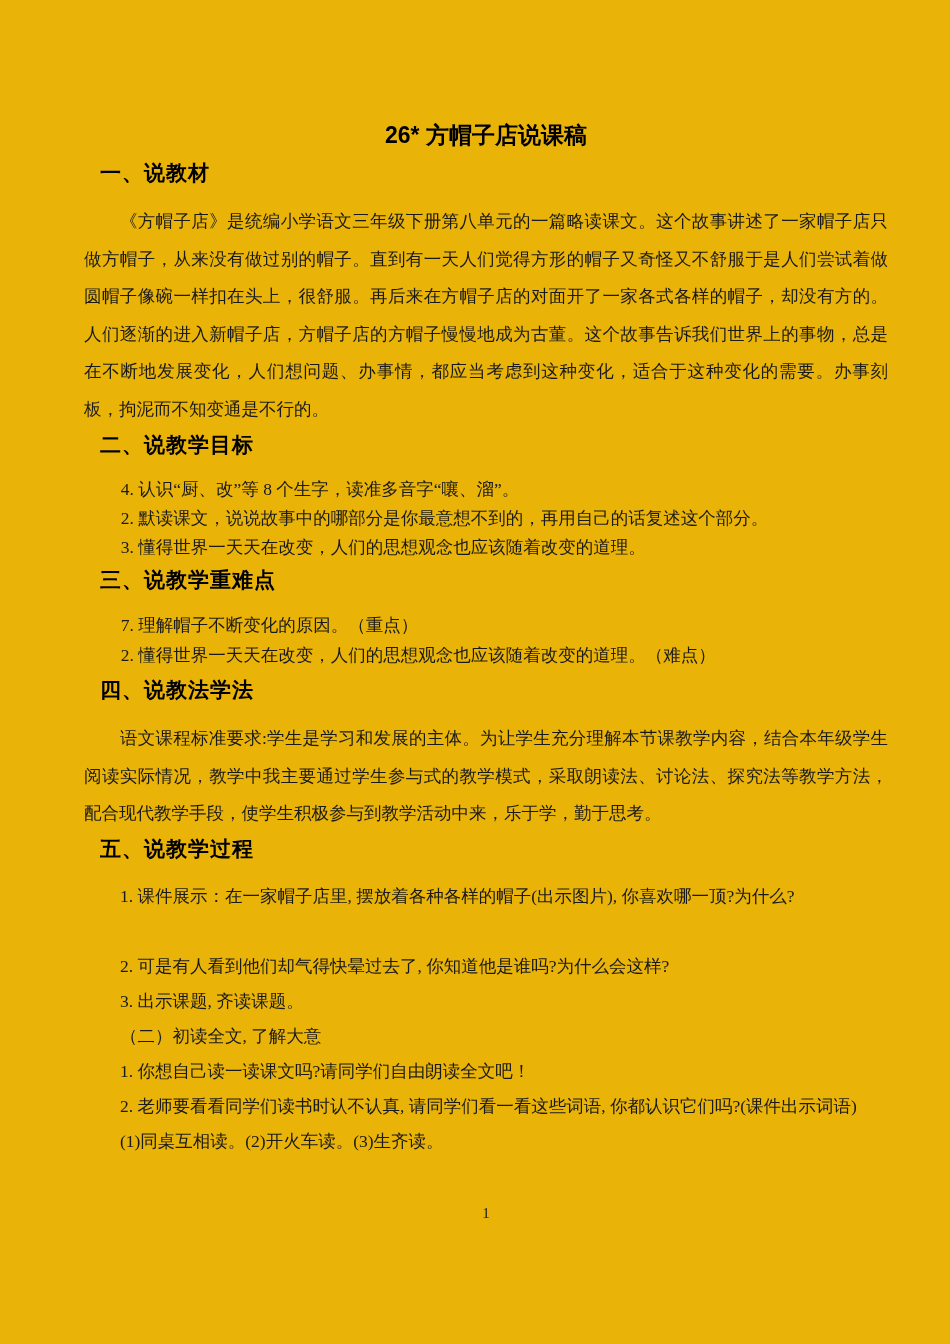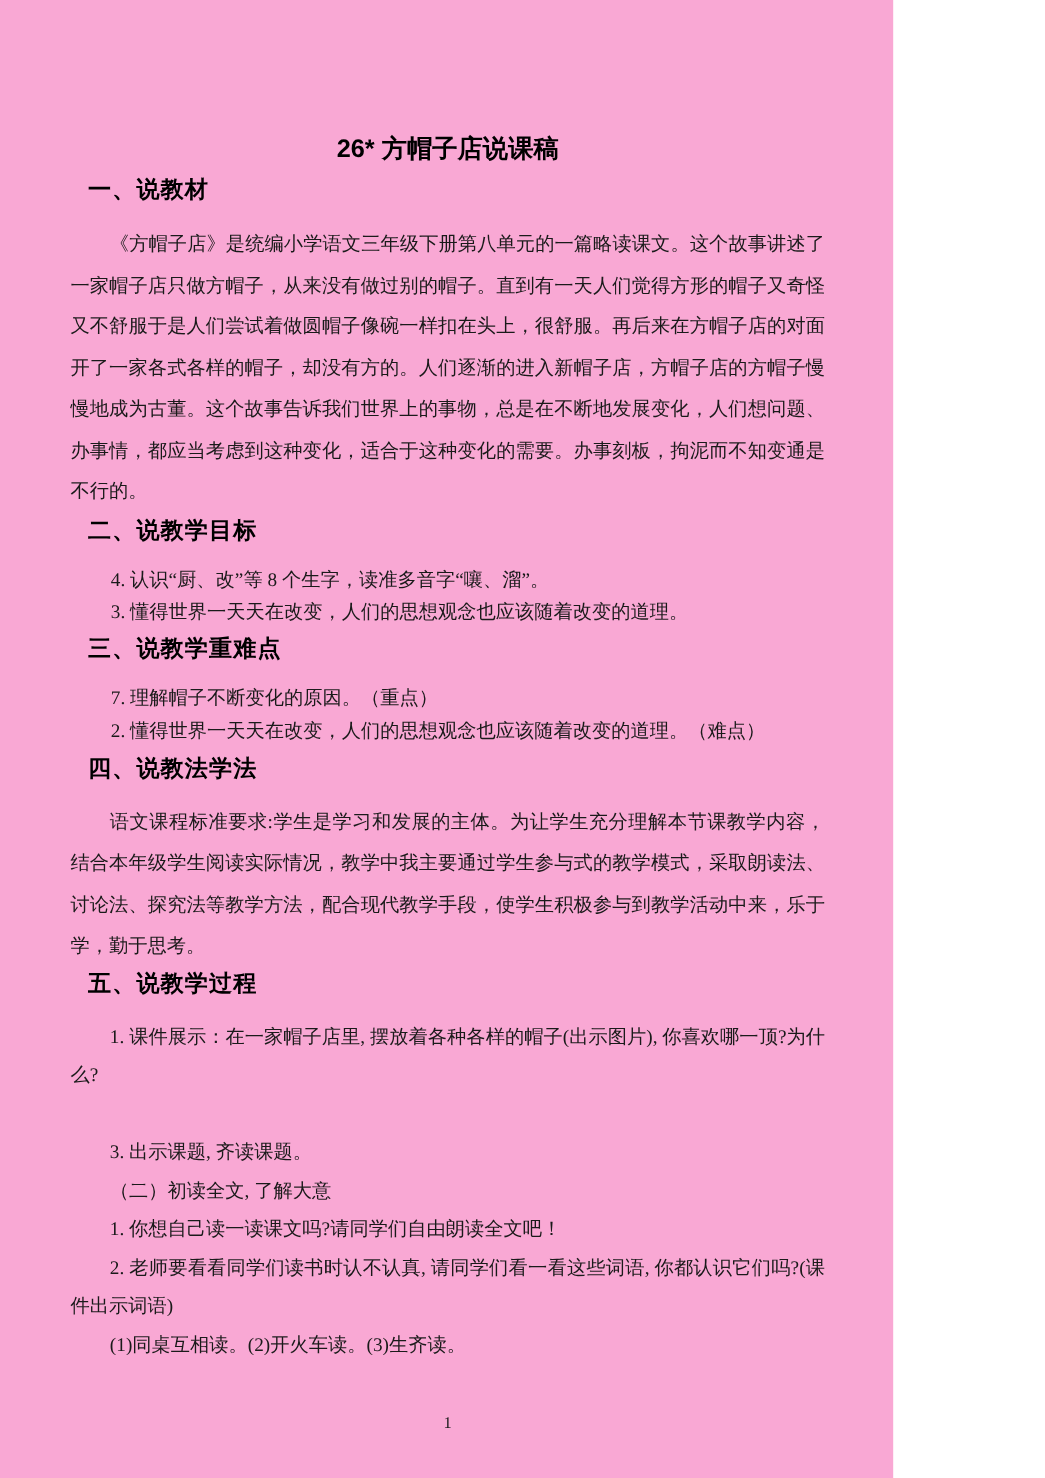--- a/index.html
+++ b/index.html
@@ -3,24 +3,24 @@
 <meta charset="utf-8">
 <style>
   html, body { margin: 0; padding: 0; background: #ffffff; }
   body {
     width: 950px; height: 1344px;
     font-family: "Liberation Serif", "DejaVu Serif", serif;
     color: #1a1a1a;
   }
   .page {
     position: relative;
-    width: 812px; height: 1344px;
+    width: 950px; height: 1344px;
     box-sizing: border-box;
-    padding: 0 62px 0 64px;
-    background: #f9a8d4;
+    padding: 0 62px 0 84px;
+    background: #eab308;
     overflow: hidden;
   }
   .doc-title {
     margin-top: 119px;
     font-family: "Liberation Sans", "DejaVu Sans", sans-serif;
     font-weight: 700;
     font-size: 23px;
     line-height: 32px;
     text-align: center;
     color: #000000;
@@ -30,21 +30,21 @@
     margin: 16px;
     font-family: "Liberation Sans", "DejaVu Sans", sans-serif;
     font-weight: 700;
     font-size: 21px;
     line-height: 28px;
     color: #000000;
     letter-spacing: 1px;
   }
   .sec1 .sec-h { margin-top: 8px; }
   .sec2 .sec-h { margin-top: 3px; }
-  .sec3 .sec-h { margin-top: 4px; font-family: Liberation Serif, serif; }
+  .sec3 .sec-h { margin-top: 4px; }
   .sec4 .sec-h { margin-top: 6px; }
   .sec5 .sec-h { margin-top: 2px; }
 
   .para {
     margin: 0;
     font-size: 17.5px;
     line-height: 37.5px;
     text-align: justify;
     text-indent: 2.05em;
   }
@@ -82,20 +82,21 @@
 
   <section class="sec sec1">
     <h2 class="sec-h">一、说教材</h2>
     <p class="para">《方帽子店》是统编小学语文三年级下册第八单元的一篇略读课文。这个故事讲述了一家帽子店只做方帽子，从来没有做过别的帽子。直到有一天人们觉得方形的帽子又奇怪又不舒服于是人们尝试着做圆帽子像碗一样扣在头上，很舒服。再后来在方帽子店的对面开了一家各式各样的帽子，却没有方的。人们逐渐的进入新帽子店，方帽子店的方帽子慢慢地成为古董。这个故事告诉我们世界上的事物，总是在不断地发展变化，人们想问题、办事情，都应当考虑到这种变化，适合于这种变化的需要。办事刻板，拘泥而不知变通是不行的。</p>
   </section>
 
   <section class="sec sec2">
     <h2 class="sec-h">二、说教学目标</h2>
     <div class="items">
       <p class="li">4. 认识“厨、改”等 8 个生字，读准多音字“嚷、溜”。</p>
+      <p class="li">2. 默读课文，说说故事中的哪部分是你最意想不到的，再用自己的话复述这个部分。</p>
       <p class="li">3. 懂得世界一天天在改变，人们的思想观念也应该随着改变的道理。</p>
     </div>
   </section>
 
   <section class="sec sec3">
     <h2 class="sec-h">三、说教学重难点</h2>
     <div class="items">
       <p class="li">7. 理解帽子不断变化的原因。（重点）</p>
       <p class="li">2. 懂得世界一天天在改变，人们的思想观念也应该随着改变的道理。（难点）</p>
     </div>
@@ -103,20 +104,21 @@
 
   <section class="sec sec4">
     <h2 class="sec-h">四、说教法学法</h2>
     <p class="para">语文课程标准要求:学生是学习和发展的主体。为让学生充分理解本节课教学内容，结合本年级学生阅读实际情况，教学中我主要通过学生参与式的教学模式，采取朗读法、讨论法、探究法等教学方法，配合现代教学手段，使学生积极参与到教学活动中来，乐于学，勤于思考。</p>
   </section>
 
   <section class="sec sec5">
     <h2 class="sec-h">五、说教学过程</h2>
     <div class="proc">
       <p class="li gap-after">1. 课件展示：在一家帽子店里, 摆放着各种各样的帽子(出示图片), 你喜欢哪一顶?为什么?</p>
+      <p class="li">2. 可是有人看到他们却气得快晕过去了, 你知道他是谁吗?为什么会这样?</p>
       <p class="li">3. 出示课题, 齐读课题。</p>
       <p class="li">（二）初读全文, 了解大意</p>
       <p class="li">1. 你想自己读一读课文吗?请同学们自由朗读全文吧！</p>
       <p class="li">2. 老师要看看同学们读书时认不认真, 请同学们看一看这些词语, 你都认识它们吗?(课件出示词语)</p>
       <p class="li">(1)同桌互相读。(2)开火车读。(3)生齐读。</p>
     </div>
   </section>
 
   <div class="page-num">1</div>
 

